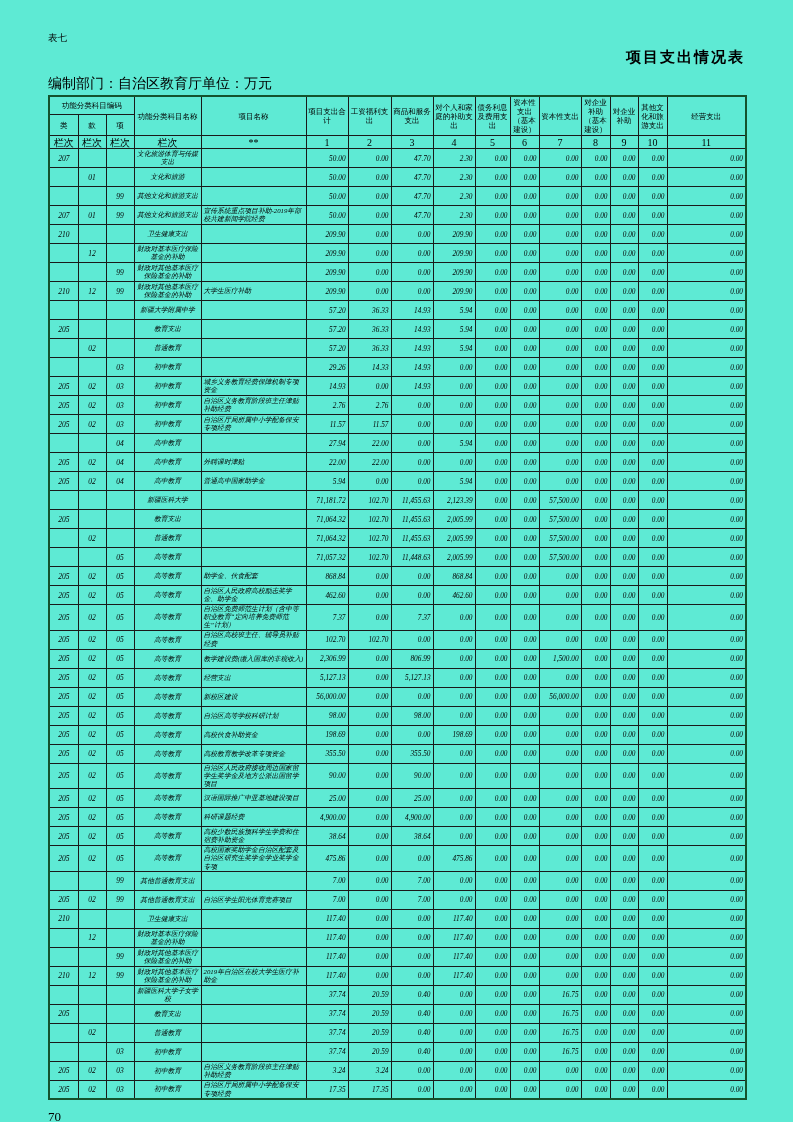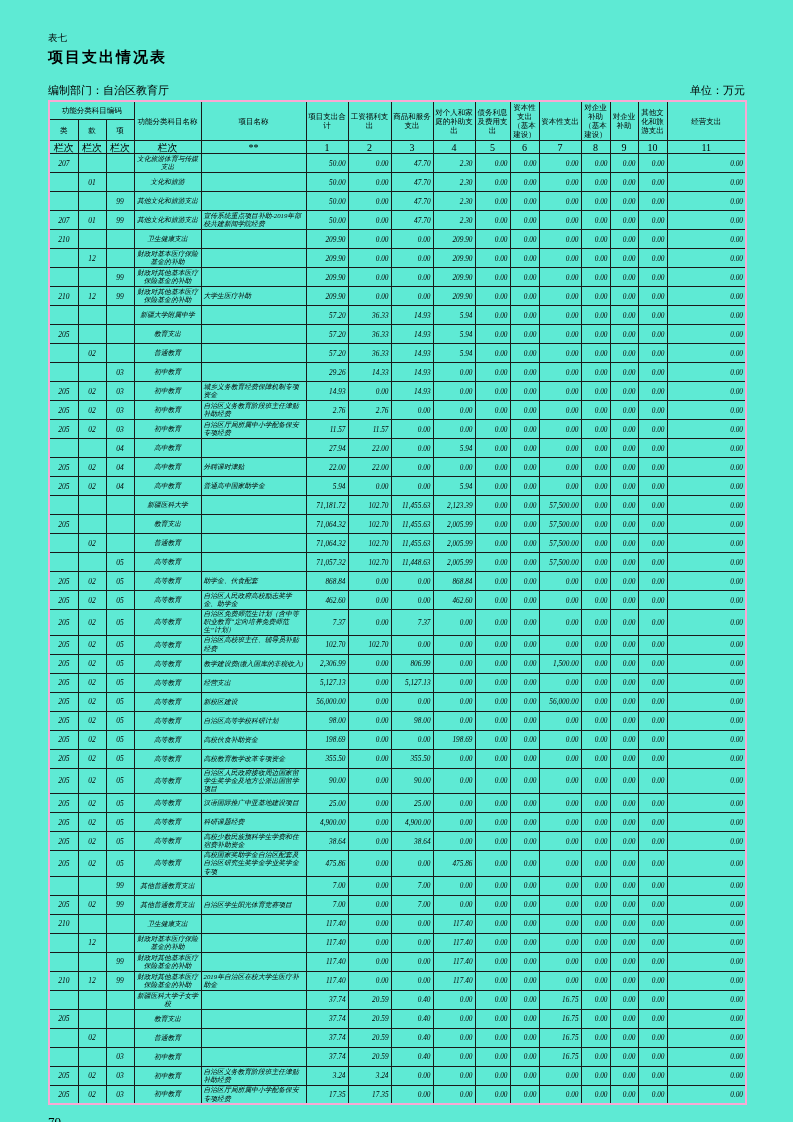--- a/index.html
+++ b/index.html
@@ -7,27 +7,27 @@
   .page {
     position:relative;
     width:793px; height:1122px;
     background:#5eead4;
     font-family:"Liberation Serif", serif;
     color:#000;
     overflow:hidden;
   }
   .sheet { position:absolute; left:48px; top:32px; width:697px; }
   .tab-label { font-size:9.5px; margin-bottom:3px; }
-  .doc-title { text-align:left; font-size:15px; font-weight:bold; letter-spacing:2px; margin-bottom:16px; }
-  .meta-row { display:flex; justify-content:space-between; font-size:11px; margin-bottom:2px; }
+  .doc-title { text-align:right; font-size:15px; font-weight:bold; letter-spacing:2px; margin-bottom:8px; }
+  .meta-row { display:flex; font-size:14px; margin-bottom:2px; }
   table.budget {
     border-collapse:collapse;
     table-layout:fixed;
     width:697px;
-    border:2px solid #f9a8d4;
+    border:2px solid #14532d;
   }
   table.budget th, table.budget td {
     border:1px solid #1a1a1a;
     overflow:hidden;
     vertical-align:middle;
   }
   thead th {
     font-weight:normal;
     font-size:7.5px;
     line-height:9px;

